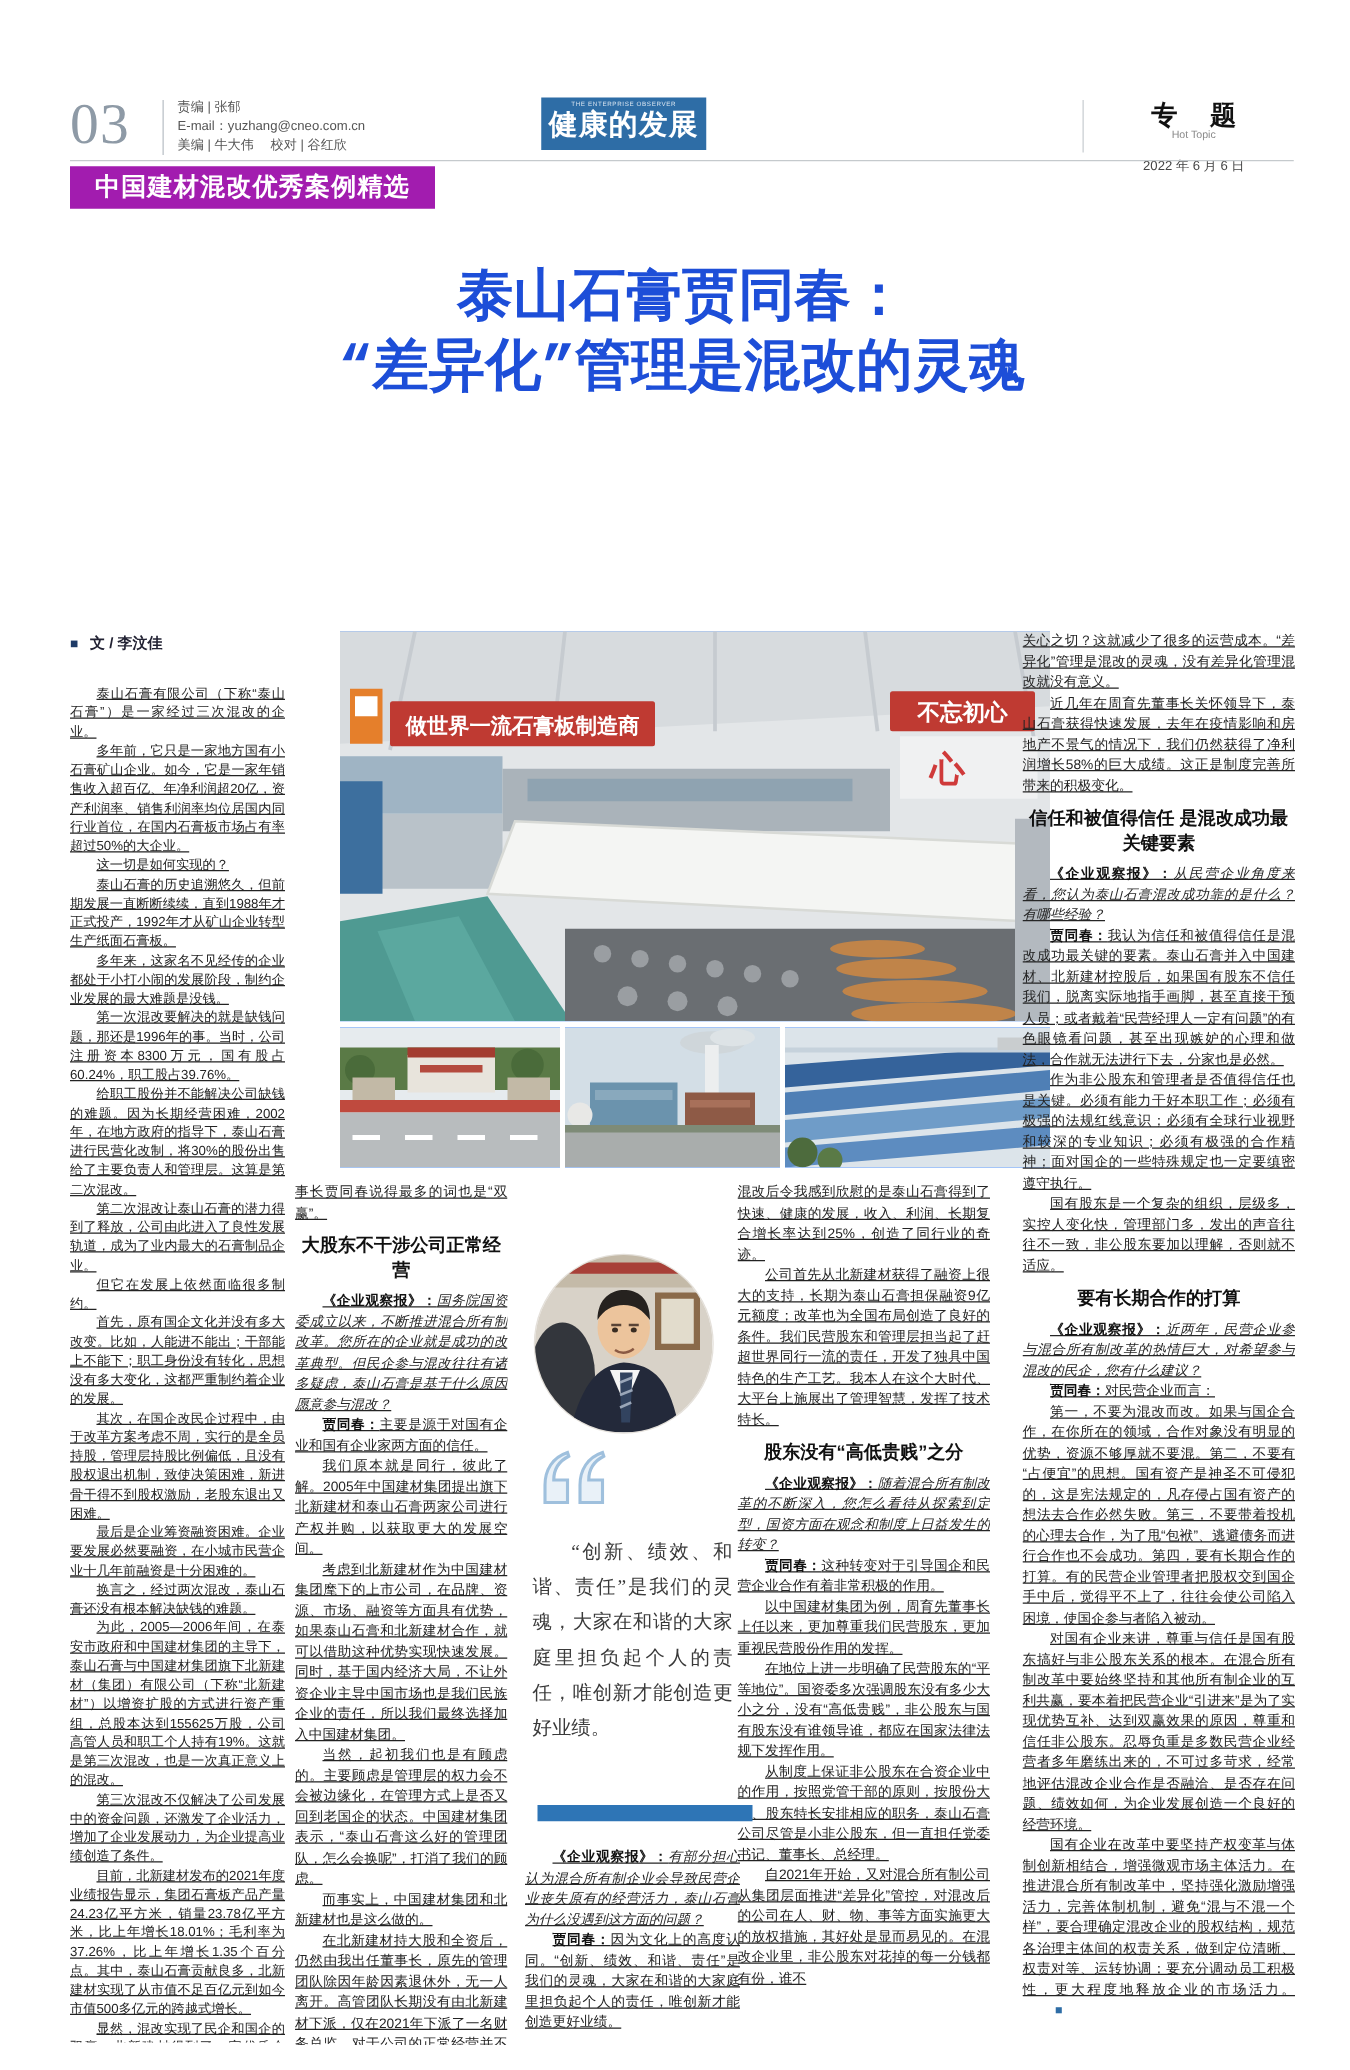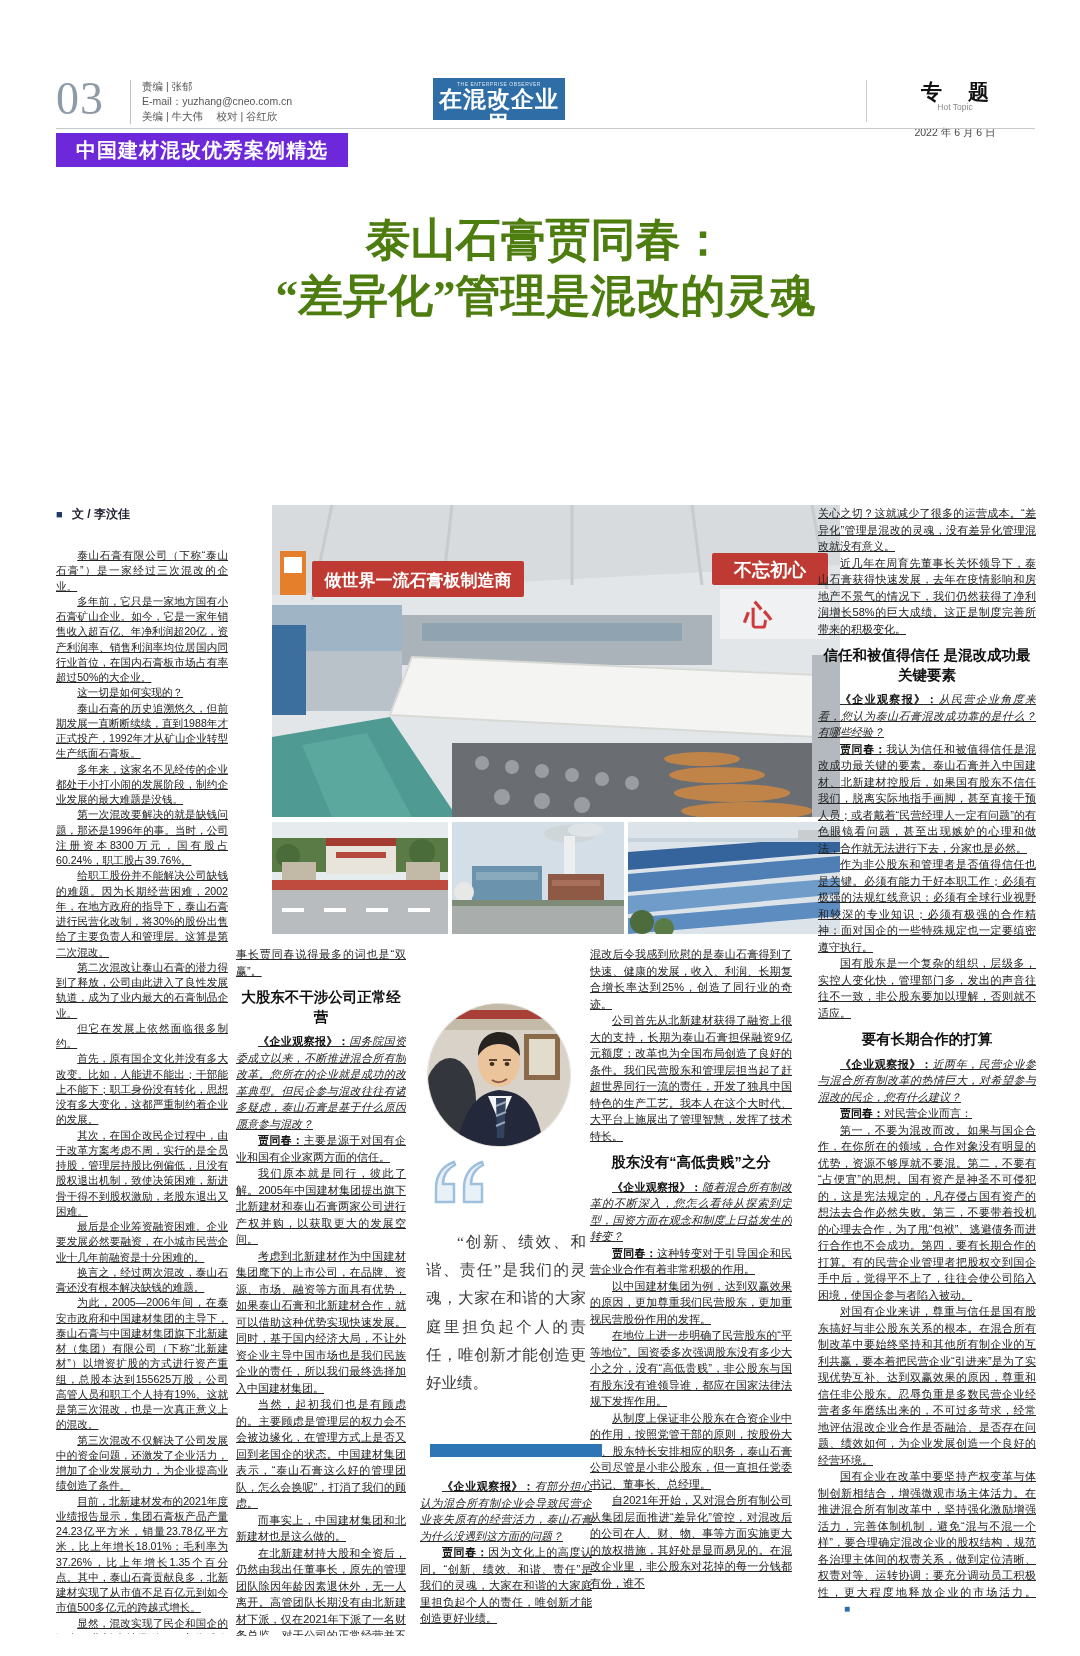--- a/index.html
+++ b/index.html
@@ -14,25 +14,25 @@
   .masthead{position:absolute;left:377px;top:0px;width:132px;height:42px;background:#2e6da6;
             color:#fff;text-align:center;}
   .masthead .en{font-size:5px;letter-spacing:.5px;margin-top:3px;color:#d8e4f0;}
   .masthead .cn{font-size:23px;font-weight:bold;font-family:"Liberation Serif",serif;letter-spacing:1px;line-height:1.1;}
   .section{position:absolute;right:0;top:0;width:160px;text-align:center;}
   .section .zt{font-size:21px;font-weight:bold;color:#111;letter-spacing:26px;margin-right:-26px;}
   .section .ht{font-size:8.5px;color:#8a8a8a;margin-top:-4px;}
   .section .dt{font-size:10.5px;color:#444;margin-top:14px;}
   .sec-div{position:absolute;right:168px;top:2px;width:1px;height:42px;background:#c9ced2;}
   .hdr-rule{position:absolute;left:56px;top:128px;width:979px;height:1px;background:#c5cacd;}
-  .cat-banner{position:absolute;left:56px;top:133px;width:292px;height:34px;background:#6d28d9;
+  .cat-banner{position:absolute;left:56px;top:133px;width:292px;height:34px;background:#a21caf;
               color:#fff;font-size:20px;font-weight:bold;line-height:34px;text-align:center;letter-spacing:1px;}
   
   .headline{position:absolute;left:56px;top:212px;width:979px;text-align:center;
-            font-family:Liberation Serif, serif;font-weight:bold;color:#4d7c0f;}
+            font-family:Liberation Mono, monospace;font-weight:bold;color:#1d4ed8;}
   .headline .l1{font-size:45px;line-height:1.25;}
   .headline .l2{font-size:45px;line-height:1.25;}
   .deck{position:absolute;left:112px;top:368px;width:858px;font-size:16px;line-height:1.7;
         color:#222;text-align:justify;text-indent:2em;}
   
   .byline{position:absolute;left:56px;top:506px;font-size:12px;color:#223;font-weight:bold;}
   .byline .sq{color:#1d3a66;font-size:11px;margin-right:6px;}
   
   .col{position:absolute;overflow:hidden;font-size:11px;line-height:1.5;color:#232323;}
   .col1{left:56px;top:548px;width:172px;height:1086px;font-size:10.6px;line-height:1.44;}
@@ -74,21 +74,21 @@
   <div class="hdr">
     <div class="pageno">03</div>
     <div class="hdr-div"></div>
     <div class="ed">
       <div>责编 | 张郁</div>
       <div>E-mail：yuzhang@cneo.com.cn</div>
       <div>美编 | 牛大伟　 校对 | 谷红欣</div>
     </div>
     <div class="masthead">
       <div class="en">THE ENTERPRISE OBSERVER</div>
-      <div class="cn">在混改企业里</div>
+      <div class="cn">健康的发展</div>
     </div>
     <div class="sec-div"></div>
     <div class="section">
       <div class="zt">专题</div>
       <div class="ht">Hot Topic</div>
       <div class="dt">2022 年 6 月 6 日</div>
     </div>
   </div>
   <div class="hdr-rule"></div>
   <div class="cat-banner">中国建材混改优秀案例精选</div>
@@ -227,21 +227,21 @@
       <p class="para p">当然，起初我们也是有顾虑的。主要顾虑是管理层的权力会不会被边缘化，在管理方式上是否又回到老国企的状态。中国建材集团表示，“泰山石膏这么好的管理团队，怎么会换呢”，打消了我们的顾虑。</p>
       <p class="para p">而事实上，中国建材集团和北新建材也是这么做的。</p>
       <p class="para p">在北新建材持大股和全资后，仍然由我出任董事长，原先的管理团队除因年龄因素退休外，无一人离开。高管团队长期没有由北新建材下派，仅在2021年下派了一名财务总监，对于公司的正常经营并不干预。这体现了大股东对我们的充分信任。我们应该对得起这份信任，更加勤劳地工作，创造更大的业绩回报股东。</p>
     </div>
   <div class="col col4">
       <p class="para cont">混改后令我感到欣慰的是泰山石膏得到了快速、健康的发展，收入、利润、长期复合增长率达到25%，创造了同行业的奇迹。</p>
       <p class="para p">公司首先从北新建材获得了融资上很大的支持，长期为泰山石膏担保融资9亿元额度；改革也为全国布局创造了良好的条件。我们民营股东和管理层担当起了赶超世界同行一流的责任，开发了独具中国特色的生产工艺。我本人在这个大时代、大平台上施展出了管理智慧，发挥了技术特长。</p>
       <h3 class="colhead">股东没有“高低贵贱”之分</h3>
       <p class="para q"><strong>《企业观察报》：</strong>随着混合所有制改革的不断深入，您怎么看待从探索到定型，国资方面在观念和制度上日益发生的转变？</p>
       <p class="para a"><strong>贾同春：</strong>这种转变对于引导国企和民营企业合作有着非常积极的作用。</p>
-      <p class="para p">以中国建材集团为例，达到双赢效果的原因，更加尊重我们民营股东，更加重视民营股份作用的发挥。</p>
+      <p class="para p">以中国建材集团为例，周育先董事长上任以来，更加尊重我们民营股东，更加重视民营股份作用的发挥。</p>
       <p class="para p">在地位上进一步明确了民营股东的“平等地位”。国资委多次强调股东没有多少大小之分，没有“高低贵贱”，非公股东与国有股东没有谁领导谁，都应在国家法律法规下发挥作用。</p>
       <p class="para p">从制度上保证非公股东在合资企业中的作用，按照党管干部的原则，按股份大小、股东特长安排相应的职务，泰山石膏公司尽管是小非公股东，但一直担任党委书记、董事长、总经理。</p>
       <p class="para p">自2021年开始，又对混合所有制公司从集团层面推进“差异化”管控，对混改后的公司在人、财、物、事等方面实施更大的放权措施，其好处是显而易见的。在混改企业里，非公股东对花掉的每一分钱都有份，谁不</p>
     </div>
   <div class="col col5">
       <p class="para cont">关心之切？这就减少了很多的运营成本。“差异化”管理是混改的灵魂，没有差异化管理混改就没有意义。</p>
       <p class="para p">近几年在周育先董事长关怀领导下，泰山石膏获得快速发展，去年在疫情影响和房地产不景气的情况下，我们仍然获得了净利润增长58%的巨大成绩。这正是制度完善所带来的积极变化。</p>
       <h3 class="colhead">信任和被值得信任 是混改成功最关键要素</h3>
       <p class="para q"><strong>《企业观察报》：</strong>从民营企业角度来看，您认为泰山石膏混改成功靠的是什么？有哪些经验？</p>
       <p class="para a"><strong>贾同春：</strong>我认为信任和被值得信任是混改成功最关键的要素。泰山石膏并入中国建材、北新建材控股后，如果国有股东不信任我们，脱离实际地指手画脚，甚至直接干预人员；或者戴着“民营经理人一定有问题”的有色眼镜看问题，甚至出现嫉妒的心理和做法，合作就无法进行下去，分家也是必然。</p>

